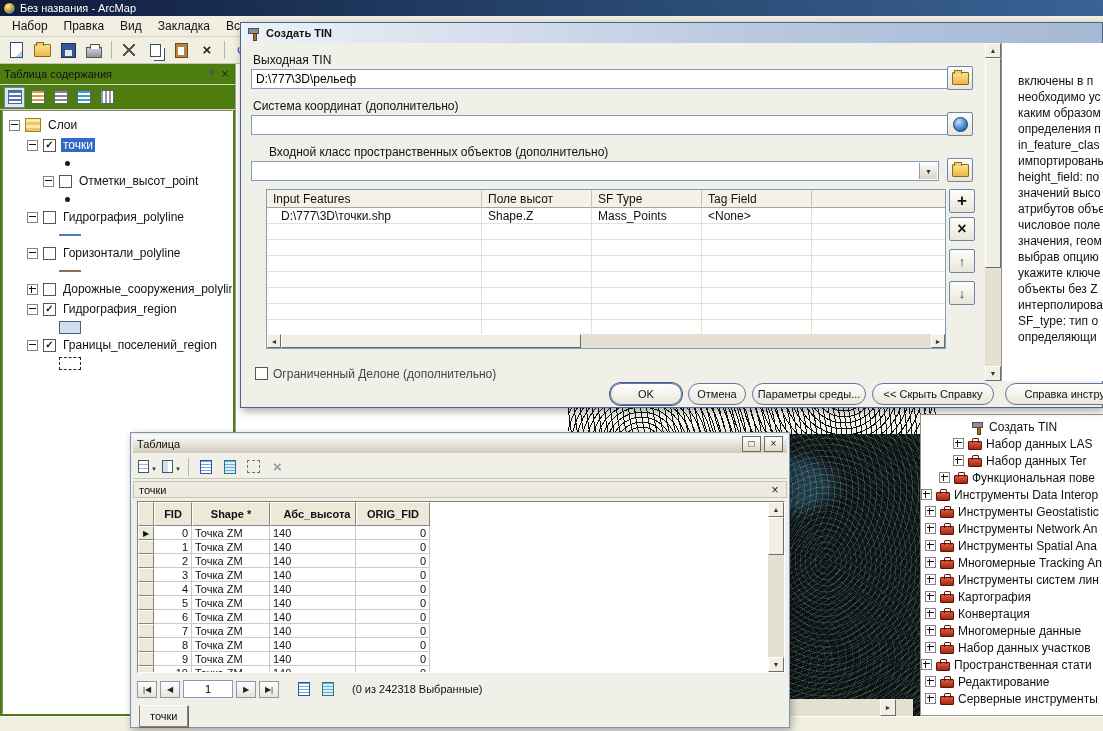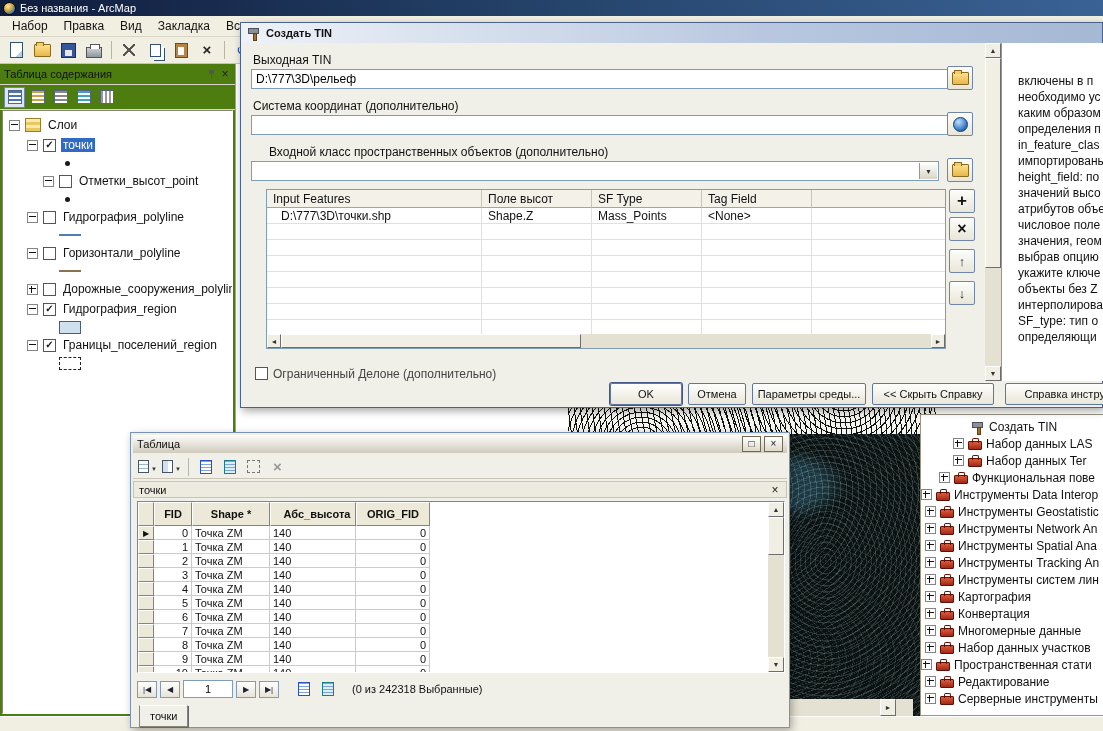--- a/index.html
+++ b/index.html
@@ -136,21 +136,21 @@
   #dlg-grid{position:absolute;left:25px;top:166px;width:680px;height:160px;background:#fff;
     border:1px solid #7f9db9;box-sizing:border-box;overflow:hidden;}
   .gh-row,.g-row{display:flex;}
   .gh{height:18px;background:#f3f1e8;border-right:1px solid #c9c5b5;border-bottom:1px solid #a9a595;
       font-size:12px;display:flex;align-items:center;padding:0 6px;box-sizing:border-box;flex:none;}
   .gc{height:16px;border-right:1px solid #e3e1d5;border-bottom:1px solid #e3e1d5;
       font-size:12px;display:flex;align-items:center;padding:0 6px;box-sizing:border-box;background:#fff;flex:none;}
   .cw0{width:215px;} .cw1{width:110px;} .cw2{width:110px;} .cw3{width:110px;} .cwf{flex:1;border-right:none;}
   #dlg-hscroll{position:absolute;left:0;right:0;bottom:0;height:14px;display:flex;background:#e4e1d2;}
   .pbtn{position:absolute;height:22px;font-size:11px;color:#111;text-align:center;line-height:20px;
-    background:linear-gradient(#fefefe,#e9e6d8);border:1px solid #5f77a0;border-radius:2px;box-sizing:border-box;}
+    background:linear-gradient(#fefefe,#e9e6d8);border:1px solid #5f77a0;border-radius:11px;box-sizing:border-box;}
   .pbtn.default{box-shadow:0 0 0 1px #44598a;}
   #dlg-help{position:absolute;left:760px;top:20px;width:103px;height:338px;background:#fff;
     border-left:1px solid #9a9684;padding:30px 0 0 16px;box-sizing:border-box;overflow:hidden;}
   .help-line{font-size:12px;line-height:16px;white-space:nowrap;}
   .ico-crs{width:13px;height:13px;border-radius:50%;border:1px solid #123a6e;
     background:radial-gradient(circle at 35% 30%,#bfe0ff,#2f6fc0 70%,#14407e);}
 
   
   #tablewin{left:130px;top:432px;width:660px;height:296px;z-index:5;background:#f0efe8;
     border:1px solid #7a92b5;box-shadow:2px 3px 8px rgba(0,0,0,.3);box-sizing:border-box;}
@@ -386,21 +386,21 @@
     <span>Инструменты Network An</span>
   </div>
   <div class="xrow" style="padding-left:4px;">
     <span class="exp plus"></span>
     <span class="ico-tbx"></span>
     <span>Инструменты Spatial Ana</span>
   </div>
   <div class="xrow" style="padding-left:4px;">
     <span class="exp plus"></span>
     <span class="ico-tbx"></span>
-    <span>Инструменты Tracking An</span>
+    <span>Многомерные Tracking An</span>
   </div>
   <div class="xrow" style="padding-left:4px;">
     <span class="exp plus"></span>
     <span class="ico-tbx"></span>
     <span>Инструменты систем лин</span>
   </div>
   <div class="xrow" style="padding-left:4px;">
     <span class="exp plus"></span>
     <span class="ico-tbx"></span>
     <span>Картография</span>

